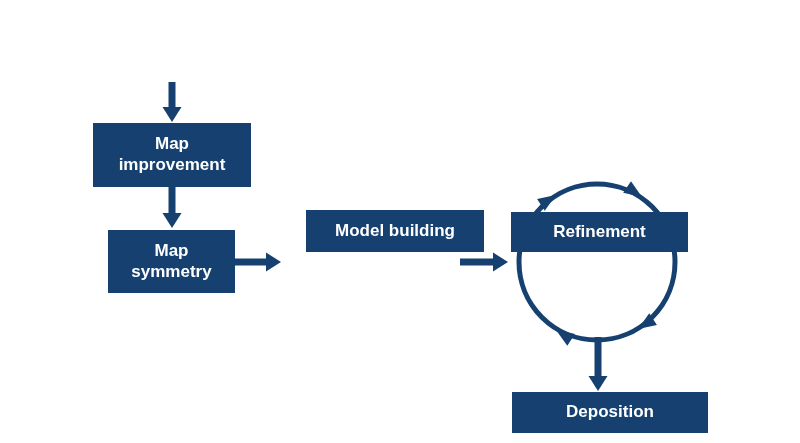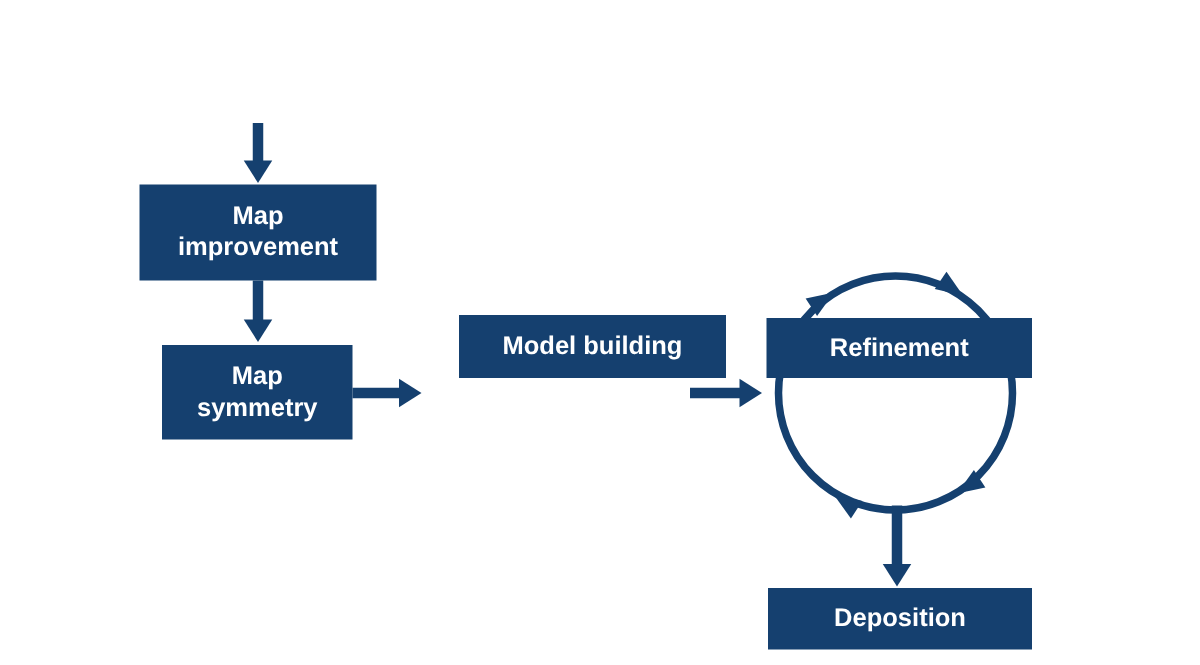--- a/index.html
+++ b/index.html
@@ -79,17 +79,17 @@
   <div class="node" style="left:282px; top:210px; width:178px; height:42px;margin-left:24px;">
     <span class="label">Model building</span>
   </div>
 
 
   <div class="node" style="left:511px; top:212px; width:177px; height:40px;">
     <span class="label">Refinement</span>
   </div>
 
 
-  <div class="node" style="left:512px; top:392px; width:176px; height:41px;">
+  <div class="node" style="left:512px; top:392px; width:196px; height:41px;">
     <span class="label">Deposition</span>
   </div>
 
 </div>
 
 </body></html>

